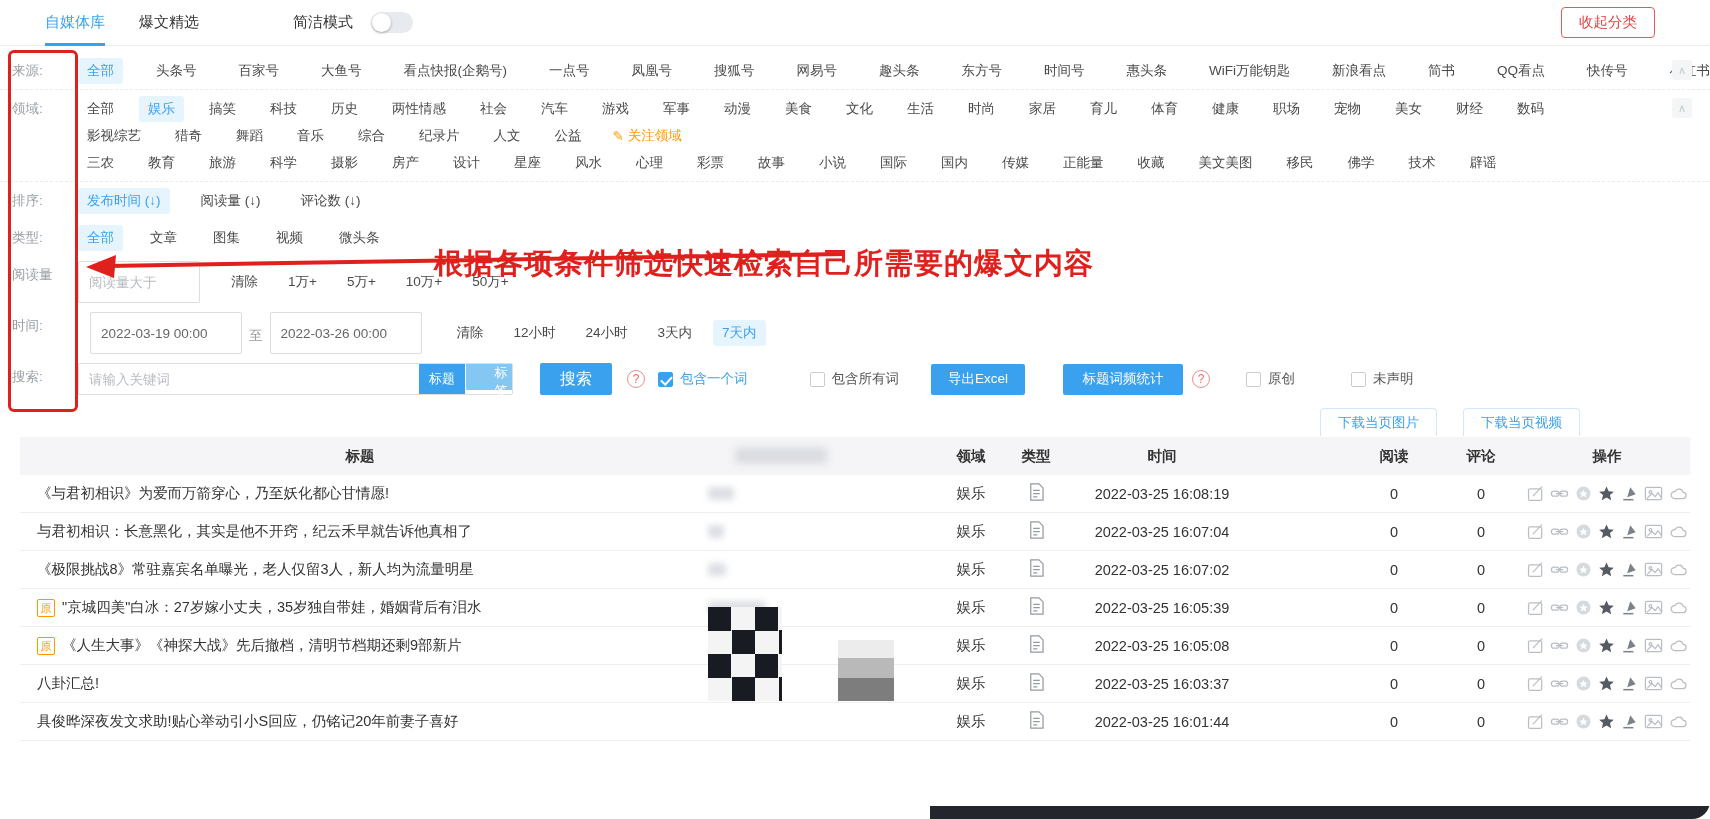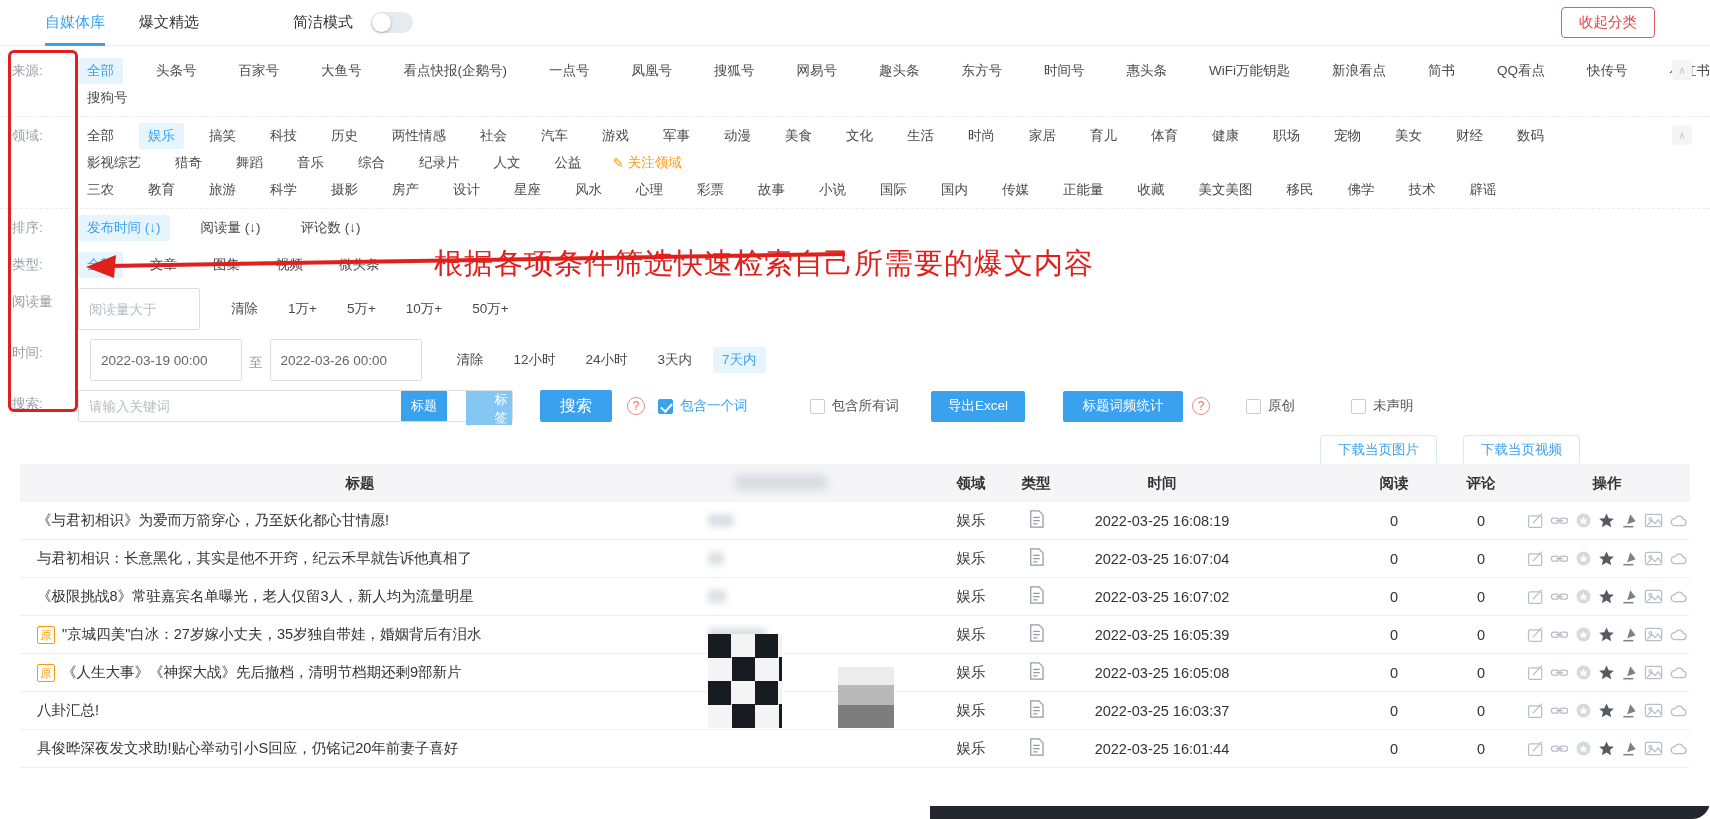--- a/index.html
+++ b/index.html
@@ -36,35 +36,35 @@
   .tin::placeholder{color:#b8bcc2;}
   .zhi{color:#999;margin:0 7px;padding-top:6px;font-size:13.5px;}
   .inrow{display:flex;align-items:center;}
 
   
   .searchwrap{position:relative;width:435px;flex:none;}
   .searchwrap .tin{width:100%;height:32px;padding-right:100px;}
   .inbtns{position:absolute;right:1px;top:1px;height:30px;display:flex;}
   .bluebtn{background:#3aa1ee;color:#fff;border:none;font-size:13px;cursor:pointer;font-family:inherit;}
   .btn-title{width:46px;height:30px;}
-  .btn-tag{width:46px;height:34px;background:#84c7f3;margin-left:19px;padding-left:24px;}
+  .btn-tag{width:46px;height:26px;background:#84c7f3;margin-left:1px;padding-left:24px;}
   .btn-search{width:72px;height:32px;margin-left:27px;border-radius:2px;font-size:16px;}
   .helpq{width:18px;height:18px;border:1px solid #f08a8a;color:#ef6b6b;border-radius:50%;font-size:12px;display:flex;align-items:center;justify-content:center;margin-left:15px;cursor:pointer;flex:none;}
   .cb{width:15px;height:15px;border:1px solid #ccc;border-radius:2px;background:#fff;flex:none;cursor:pointer;}
   .cb.on{background:#3aa1ee;border-color:#3aa1ee;position:relative;}
   .cb.on::after{content:"";position:absolute;left:4px;top:1px;width:5px;height:9px;border:solid #fff;border-width:0 2px 2px 0;transform:rotate(42deg);}
   .cblbl{font-size:13.5px;color:#555;margin-left:7px;white-space:nowrap;}
   .cblbl.blue{color:#3aa1ee;}
   .btn-export{width:94px;height:31px;margin-left:32px;border-radius:2px;font-size:13.5px;}
   .btn-freq{width:120px;height:31px;margin-left:38px;border-radius:2px;font-size:13.5px;}
 
   
   .redbox{position:absolute;left:8px;top:4px;width:70px;height:362px;border:3px solid #e0201d;border-radius:6px;pointer-events:none;}
   .arrow-svg{position:absolute;left:0;top:150px;width:900px;height:90px;pointer-events:none;}
-  .rednote{position:absolute;left:434px;top:198px;color:#e0201d;font-size:29px;font-weight:normal;letter-spacing:1px;white-space:nowrap;pointer-events:none;}
+  .rednote{position:absolute;left:434px;top:198px;color:#e0201d;font-size:29px;font-weight:bold;letter-spacing:1px;white-space:nowrap;pointer-events:none;}
 
   
   .tablearea{position:relative;margin-top:9px;}
   .dlrow{display:flex;justify-content:flex-end;padding-right:130px;gap:26px;height:29px;}
   .dlbtn{height:28px;line-height:26px;padding:0 17px;border:1px solid #d3e8f8;border-bottom:none;border-radius:4px 4px 0 0;color:#3aa1ee;font-size:13.5px;background:#fff;cursor:pointer;white-space:nowrap;}
   .tbl{margin:0 20px;}
   .tgrid{display:grid;grid-template-columns:680px 232px 78px 52px 200px 88px 88px 86px 1fr;align-items:center;}
   .thead{background:#f5f5f7;height:38px;font-weight:bold;color:#333;font-size:14.5px;}
   .trow{height:38px;border-bottom:1px solid #efefef;font-size:14.5px;color:#333;background:#fff;}
   .c{text-align:center;}
@@ -112,23 +112,20 @@
             <span class="chip">趣头条</span>
             <span class="chip">东方号</span>
             <span class="chip">时间号</span>
             <span class="chip">惠头条</span>
             <span class="chip">WiFi万能钥匙</span>
             <span class="chip">新浪看点</span>
             <span class="chip">简书</span>
             <span class="chip">QQ看点</span>
             <span class="chip">快传号</span>
             <span class="chip">小红书</span>
-          </div>
-          <div class="chip-line">
-            <span class="chip">搜狗号</span>
           </div>
         </div>
       <div class="chev">∧</div>
     </div>
     <div class="frow sep">
       <div class="flabel">领域:</div>
       <div class="fopts" id="opts-field">
           <div class="chip-line">
             <span class="chip">全部</span>
             <span class="chip sel">娱乐</span>

